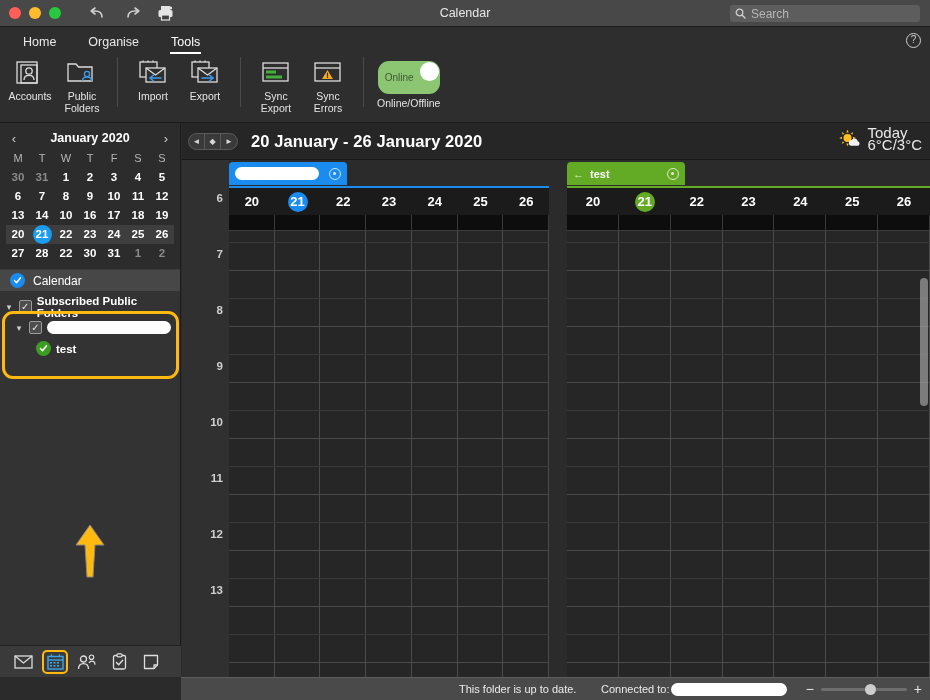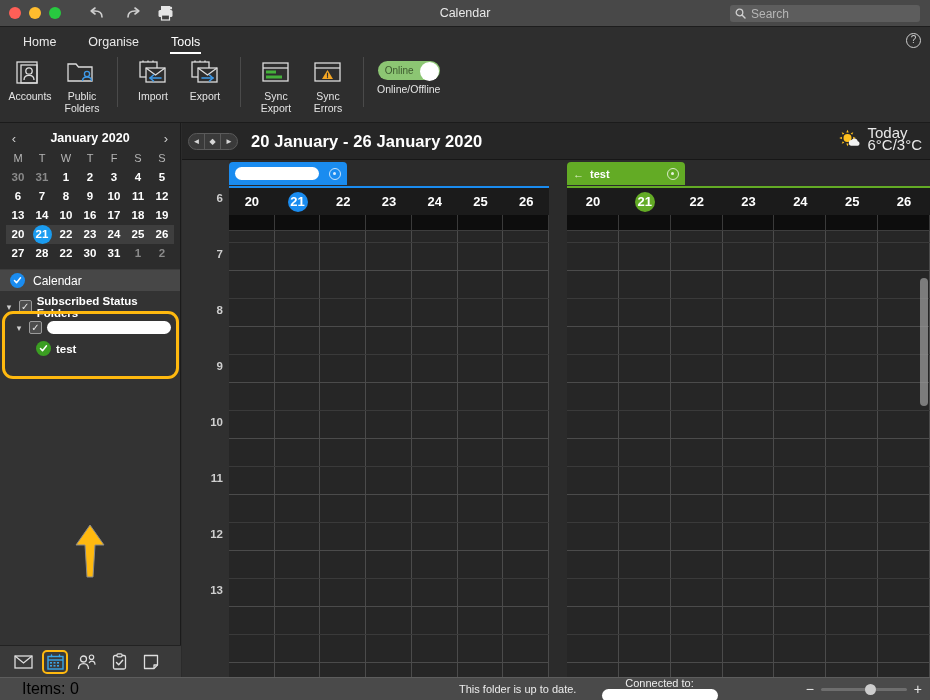--- a/index.html
+++ b/index.html
@@ -67,21 +67,21 @@
   .ritem .glyph { height: 34px; display: flex; align-items: center; justify-content: center; }
   .ritem .lbl {
     font-size: 10.5px; color: #e4e4e4; text-align: center; line-height: 11.5px;
     margin-top: 1px;
   }
   .toggle-group {
     display: flex; flex-direction: column; align-items: center;
     padding-top: 8px; margin-left: 4px;
   }
   .toggle-pill {
-    width: 62px; height: 19px; border-radius: 11px; background: #8cc673;
+    width: 62px; height: 33px; border-radius: 11px; background: #8cc673;
     display: flex; align-items: center; position: relative;
   }
   .toggle-pill .t-txt {
     font-size: 10px; color: #3d5a2f; margin-left: 7px;
   }
   .toggle-knob {
     position: absolute; right: 1px; top: 1px; width: 19px; height: 19px;
     border-radius: 50%; background: #ffffff;
   }
   .toggle-group .lbl { font-size: 10.5px; color: #e4e4e4; margin-top: 3px; }
@@ -242,21 +242,21 @@
   }
 
   
   .statusbar {
     position: absolute; bottom: 0; left: 181px; width: 749px; height: 23px;
     background: #4a4a4a; border-top: 1px solid #5d5d5d;
     display: flex; align-items: center;
   }
   .statusbar .stxt { font-size: 11px; color: #ececec; }
   .sb-up { position: absolute; left: 278px; }
-  .sb-conn { position: absolute; left: 420px; display: flex; align-items: center; gap: 0px; flex-direction: column; }
+  .sb-conn { position: absolute; left: 420px; display: flex; align-items: center; gap: 0px; }
   .sb-redact { width: 116px; height: 13px; background: #fff; border-radius: 7px; margin-left: 1px; }
   .zoomctl { position: absolute; right: 8px; display: flex; align-items: center; gap: 7px; }
   .zoom-sign { font-size: 14px; color: #e7e7e7; line-height: 1; }
   .zoom-track { width: 86px; height: 3px; background: #6e6e6e; border-radius: 2px; position: relative; }
   .zoom-knob {
     position: absolute; left: 44px; top: -4px; width: 11px; height: 11px;
     border-radius: 50%; background: #cdcdcd;
   }
   .statusbar-left-bg {
     position: absolute; bottom: 0; left: 0; width: 181px; height: 23px;
@@ -484,21 +484,21 @@
       </div>
       <div class="lbl">Calendar</div>
     </div>
 
     <div class="tree">
       <div class="tree-row">
         <span class="chev">▾</span>
         <span class="chk">
             <span class="mk">✓</span>
           </span>
-        <span class="lbl">Subscribed Status Folders</span>
+        <span class="lbl">Subscribed Public Folders</span>
       </div>
       <div class="tree-row lvl2">
         <span class="chev">▾</span>
         <span class="chk">
             <span class="mk">✓</span>
           </span>
         <span class="redact"></span>
       </div>
       <div class="tree-row lvl3">
         <span class="check-round green">
@@ -714,23 +714,20 @@
           <div class="hline" style="top:375px"></div>
             <div class="hline half" style="top:403px"></div>
           <div class="hline" style="top:431px"></div>
         </div>
       </div>
 
       <div class="scrollbar"></div>
     </div>
   </div>
 
-  <div class="statusbar-left-bg">
-    <span class="stxt">Items: 0</span>
-  </div>
   <div class="statusbar">
     <span class="stxt sb-up">This folder is up to date.</span>
     <span class="sb-conn">
       <span class="stxt">Connected to:</span>
       <span class="sb-redact"></span>
     </span>
     <span class="zoomctl">
       <span class="zoom-sign">−</span>
       <span class="zoom-track">
           <span class="zoom-knob"></span>

